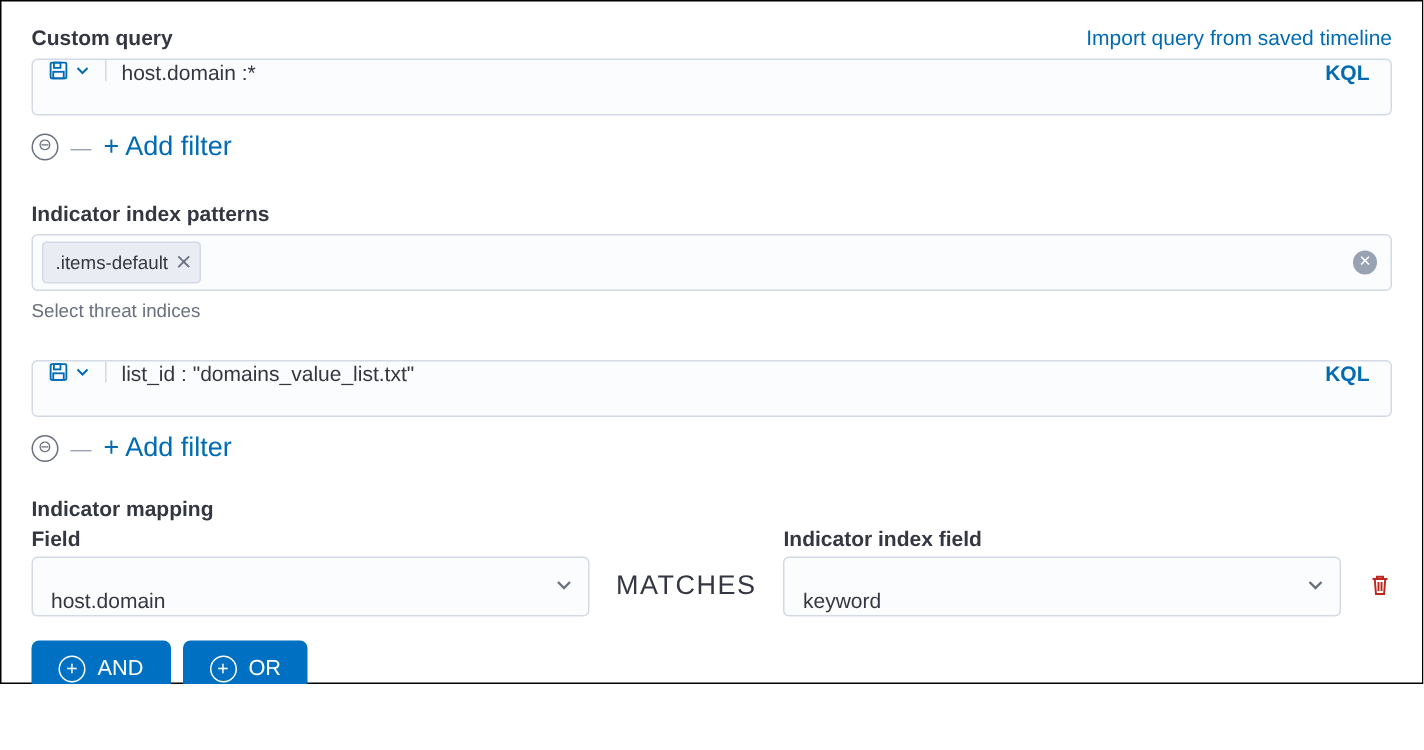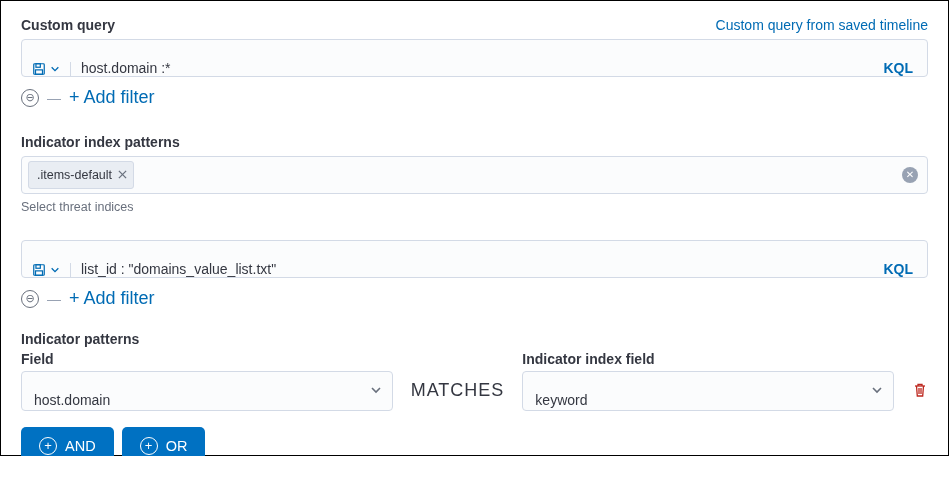--- a/index.html
+++ b/index.html
@@ -27,21 +27,21 @@
     font-weight: 600;
     color: #343741;
   }
   .link {
     color: #006bb4;
     font-size: 14px;
     cursor: pointer;
   }
   .query-bar {
     display: flex;
-    align-items: flex-end;
+    align-items: flex-start;
     border: 1px solid #d3dae6;
     border-radius: 4px;
     background: #fbfcfd;
     height: 38px;
     overflow: hidden;
   }
   .query-prefix {
     display: flex;
     align-items: center;
     gap: 4px;
@@ -229,21 +229,21 @@
   }
   .plus-circle span { font-size: 13px; line-height:1; position: relative; top:-0.5px;}
 </style>
 </head>
 <body>
 
 <div class="container">
 
   <div class="section-header">
     <span class="label">Custom query</span>
-    <span class="link">Custom query from saved timeline</span>
+    <span class="link">Import query from saved timeline</span>
   </div>
   <div class="query-bar">
     <div class="query-prefix">
       <span class="save-icon">
         <svg width="14" height="14" viewBox="0 0 16 16" fill="none" stroke="#006bb4" stroke-width="1.4">
             <rect x="2" y="2" width="12" height="12" rx="1"></rect>
             <rect x="4.5" y="2" width="5" height="4"></rect>
             <rect x="4" y="9" width="8" height="5"></rect>
           </svg>
       </span>
@@ -307,21 +307,21 @@
     <div class="filter-row">
       <span class="filter-icon">
           <span class="filter-icon-inner">⊖</span>
         </span>
       <span class="dash">—</span>
       <span class="add-filter">+ Add filter</span>
     </div>
   </div>
 
   <div class="section" style="margin-top:22px">
-    <div class="label">Indicator patterns</div>
+    <div class="label">Indicator mapping</div>
     <div class="mapping-row">
       <div class="map-col">
         <span class="sublabel">Field</span>
         <div class="select-wrap">
           <span>host.domain</span>
           <span class="chev">
             <svg width="12" height="12" viewBox="0 0 12 12" fill="none" stroke="#69707d" stroke-width="1.6">
                 <polyline points="2,4 6,8 10,4"></polyline>
               </svg>
           </span>

